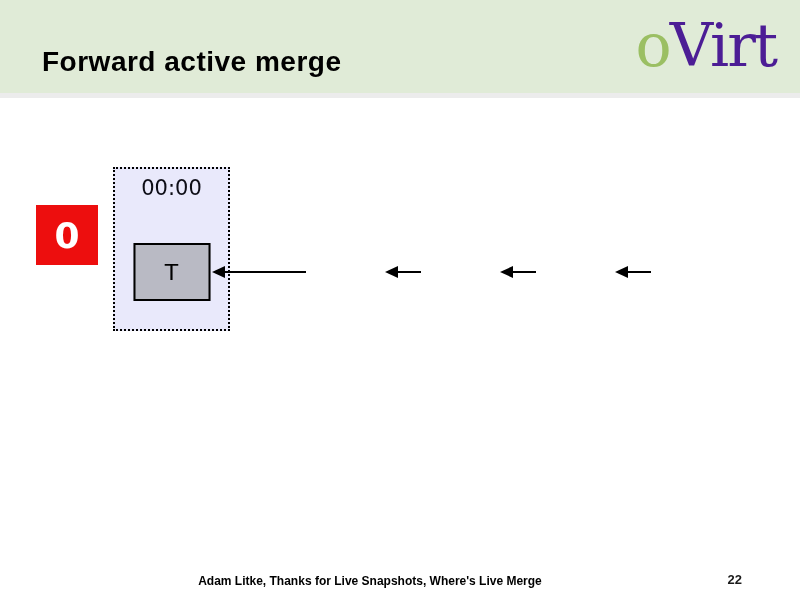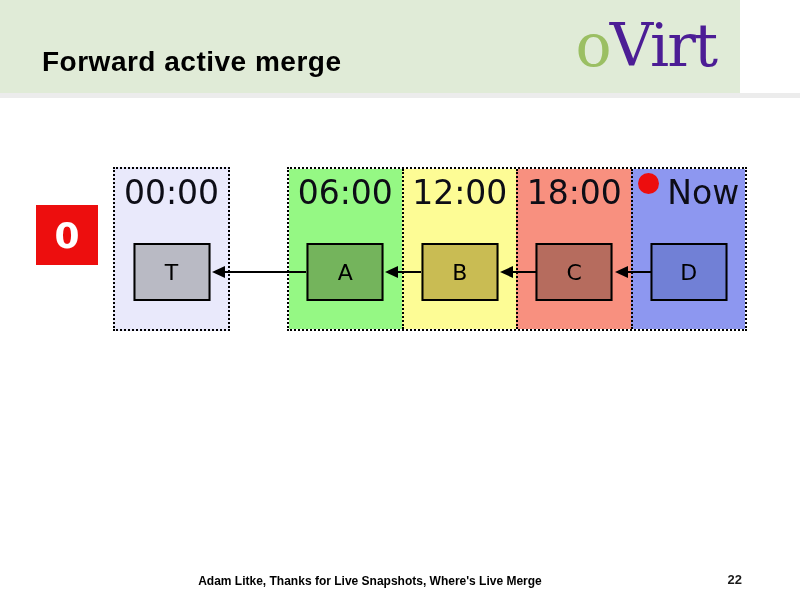--- a/index.html
+++ b/index.html
@@ -1,21 +1,21 @@
 <!DOCTYPE html>
 <html><head>
 <meta charset="utf-8">
 <style>
   html,body{margin:0;padding:0;background:#fff;}
   .slide{
     position:relative;width:800px;height:600px;background:#ffffff;
     font-family:"DejaVu Sans",sans-serif;overflow:hidden;
   }
   
-  .header{position:absolute;top:0;left:0;width:740px;height:93px;background:#e0ebd7;}
+  .header{position:absolute;top:0;left:0;width:800px;height:93px;background:#e0ebd7;}
   .header-strip{position:absolute;top:93px;left:0;width:800px;height:5px;background:#ececec;}
   .slide-title{
     position:absolute;left:42px;top:46px;margin:0;
     font-family:"Liberation Sans",sans-serif;font-size:28px;font-weight:bold;color:#000;
     line-height:1.15;letter-spacing:0.5px;
   }
   .logo{
     position:absolute;right:24px;top:14px;
     font-family:"DejaVu Serif",serif;font-size:60px;line-height:1.05;letter-spacing:-2px;
   }
@@ -33,22 +33,22 @@
     border:2px dotted #000;box-sizing:border-box;
   }
   .panel-group{
     position:absolute;left:287px;top:167px;width:460px;height:164px;
     border:2px dotted #000;box-sizing:border-box;display:flex;
   }
   .panel-cell{flex:1 1 0;position:relative;}
   .panel-cell.bordered{border-left:2px dotted #000;}
   .panel-label{
     position:absolute;top:4px;left:0;right:0;height:30px;
-    display:flex;align-items:flex-start;justify-content:center;gap:8px;
-    font-size:33px;color:#0d0d16;white-space:nowrap;
+    display:flex;align-items:center;justify-content:center;gap:8px;
+    font-size:21px;color:#0d0d16;white-space:nowrap;
   }
   .now-dot{width:21px;height:21px;border-radius:50%;display:inline-block;flex:0 0 auto;}
   .snapshot-box{
     position:absolute;top:74px;left:50%;transform:translateX(-50%);
     width:77px;height:58px;border:2px solid #000;box-sizing:border-box;
     display:flex;align-items:center;justify-content:center;
     font-size:22px;color:#000;
   }
   
   .merge-arrow{position:absolute;top:266px;height:12px;display:flex;align-items:center;}
@@ -80,47 +80,20 @@
   <div class="header-strip"></div>
 
   <div class="step-marker">0</div>
 
   <div class="panel-single" id="panel-0" style="background: rgb(233, 233, 251);">
       <div class="panel-label">
         <span>00:00</span>
       </div>
       <div class="snapshot-box" style="background: rgb(185, 186, 196);">T</div>
     </div>
-  <div class="panel-group" id="panel-group">
-      <div class="panel-cell" style="background: rgb(149, 248, 132);">
-        <div class="panel-label">
-          <span>06:00</span>
-        </div>
-        <div class="snapshot-box" style="background: rgb(116, 180, 92);">A</div>
-      </div>
-      <div class="panel-cell bordered" style="background: rgb(253, 252, 149);">
-        <div class="panel-label">
-          <span>12:00</span>
-        </div>
-        <div class="snapshot-box" style="background: rgb(201, 188, 83);">B</div>
-      </div>
-      <div class="panel-cell bordered" style="background: rgb(248, 144, 127);">
-        <div class="panel-label">
-          <span>18:00</span>
-        </div>
-        <div class="snapshot-box" style="background: rgb(182, 108, 94);">C</div>
-      </div>
-      <div class="panel-cell bordered" style="background: rgb(141, 151, 240);">
-        <div class="panel-label">
-          <span class="now-dot" style="background: rgb(237, 14, 14);"></span>
-          <span>Now</span>
-        </div>
-        <div class="snapshot-box" style="background: rgb(113, 128, 214);">D</div>
-      </div>
-    </div>
 
   <div id="arrows">
       <div class="merge-arrow" style="left: 211.5px; width: 94.5px;">
         <div class="arrowhead"></div>
         <div class="arrow-line"></div>
       </div>
       <div class="merge-arrow" style="left: 384.5px; width: 36.5px;">
         <div class="arrowhead"></div>
         <div class="arrow-line"></div>
       </div>

